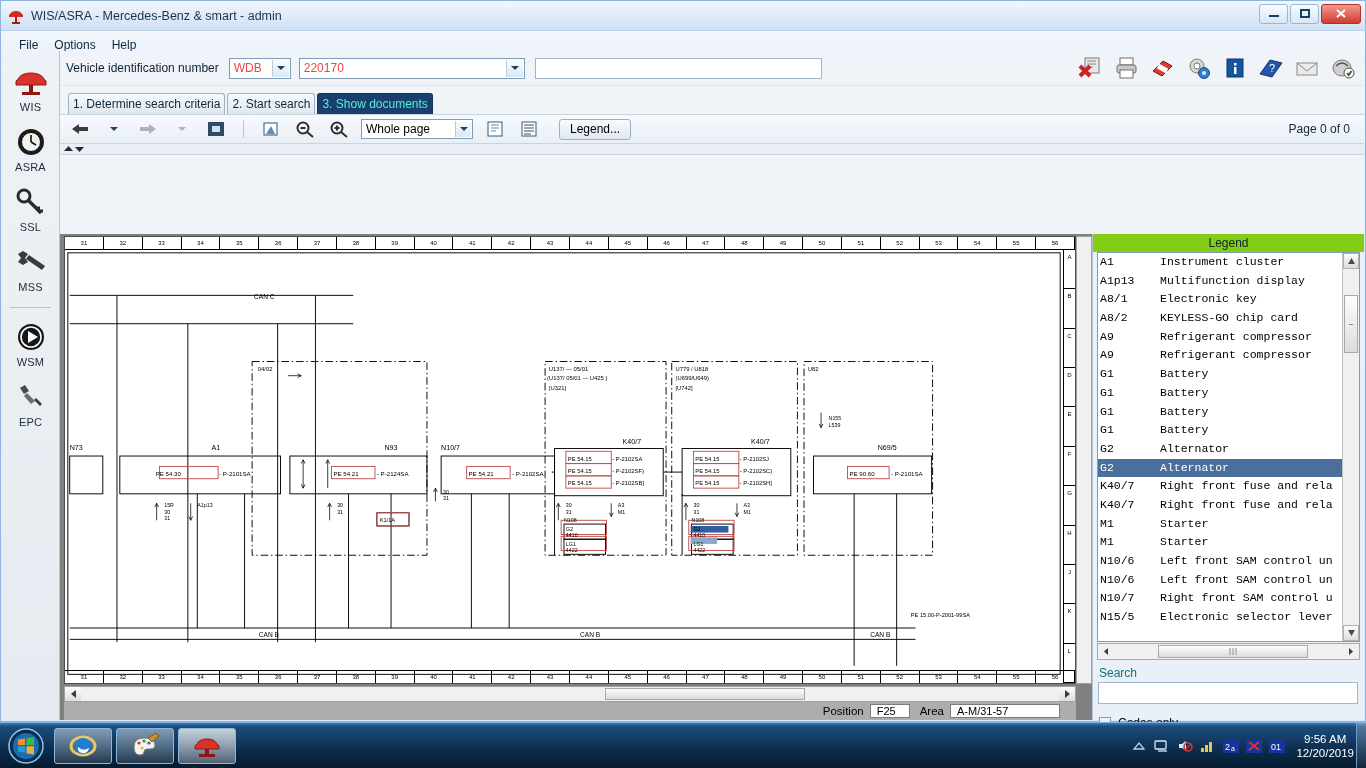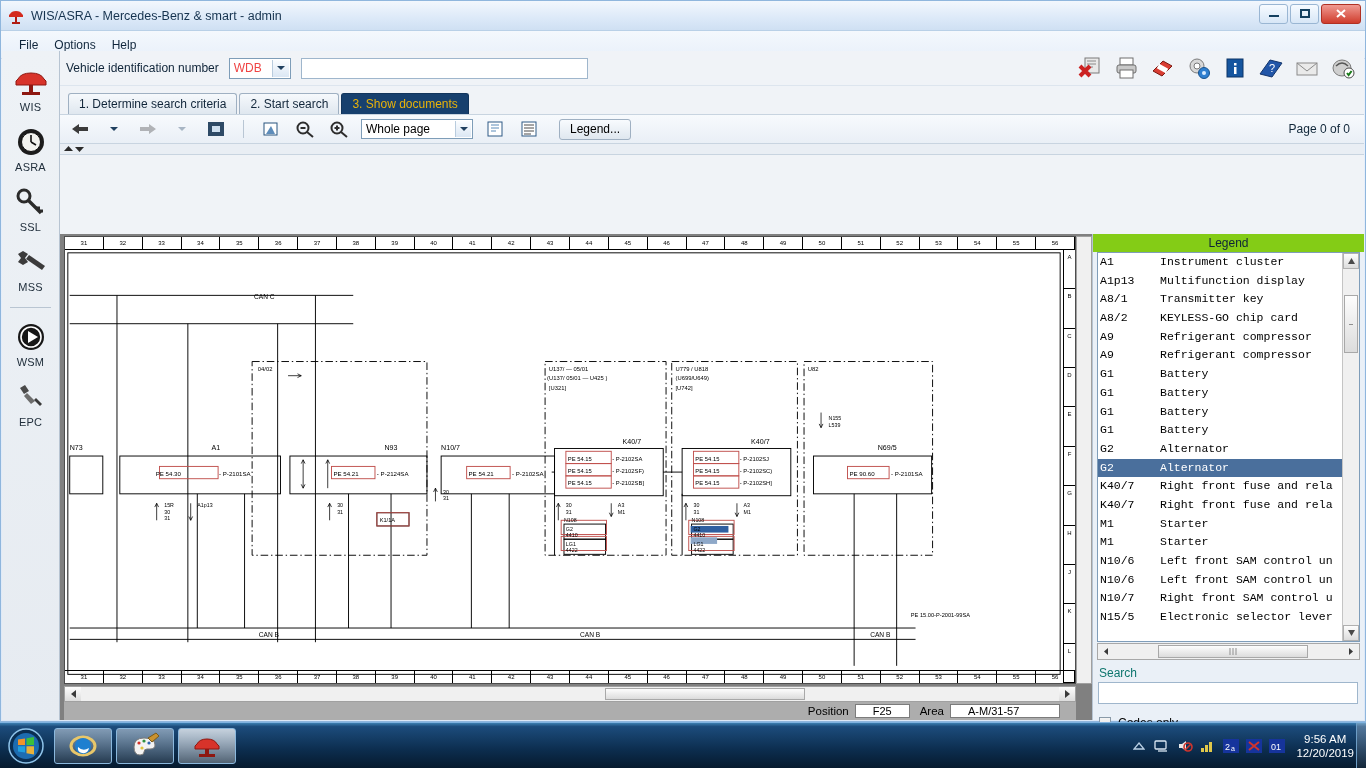--- a/index.html
+++ b/index.html
@@ -71,25 +71,25 @@
   .tbi { width:30px; height:30px; display:flex; align-items:center; justify-content:center; }
 
   #chassis-bar { height:26px; display:flex; align-items:center; gap:4px; padding:0 10px;
     border-bottom:1px solid #dde5ee; }
   .chassis-field { font-size:12px; color:#0f2438; padding:0 2px; }
   .mini-caret { width:0;height:0;border-left:4px solid transparent;border-right:4px solid transparent;border-top:5px solid #5a6d80; margin:0 6px 0 2px;}
 
   
   #tabbar { height:28px; display:flex; align-items:flex-end; gap:2px; padding:0 8px 0 8px; }
   .tab {
-    height:21px; padding:0 10px; font-size:12px; display:flex; align-items:center;
+    height:21px; padding:0 4px; font-size:12px; display:flex; align-items:center;
     border:1px solid #9fb0c2; border-bottom:none; border-radius:3px 3px 0 0;
     background:linear-gradient(#f6f9fc,#dfe7ef); color:#11263a;
   }
-  .tab.active { background:#17406e; color:#eab308; border-color:#12355c; }
+  .tab.active { background:#17406e; color:#5eead4; border-color:#12355c; }
 
   
   #doc-toolbar { height:30px; display:flex; align-items:center; gap:10px; padding:0 8px;
     background:linear-gradient(#f7fafd,#e9eff6); border-top:1px solid #c8d4e0; border-bottom:1px solid #c8d4e0;}
   .tbtn { width:24px; height:22px; display:flex; align-items:center; justify-content:center; }
   .tbtn.disabled { opacity:.35; }
   .tsep { width:1px; height:18px; background:#b9c6d4; margin:0 5px; }
   .zoom-select { height:20px; width:112px; border:1px solid #7e9db8; background:#fff; font-size:12px;
     display:flex; align-items:center; padding-left:4px; position:relative; }
   .bookmark-btn { height:21px; padding:0 10px; font-size:12px; display:flex; align-items:center;
@@ -117,21 +117,21 @@
     background:linear-gradient(#fdfdfd,#dcdcdc); border:1px solid #a8a8a8; }
   .sbar-h .sb-end { position:absolute; top:0; bottom:0; width:16px; background:linear-gradient(#fdfdfd,#dcdcdc);
     display:flex; align-items:center; justify-content:center; }
   .sbar-v { position:absolute; right:0; top:2px; bottom:36px; width:16px; background:#f0f0f0; border:1px solid #a0a0a0; }
 
   #status-strip { position:absolute; left:4px; right:16px; bottom:0; height:18px;
     background:#adadad; display:flex; align-items:center; justify-content:flex-end;
     padding-right:6px; font-size:11.5px; color:#000; }
   .stat-label { margin-right:6px; }
   .stat-box { background:#fff; border:1px solid #7c7c7c; height:14px; line-height:13px;
-     padding:0 17px; margin-right:10px; font-size:11px; min-width:40px; }
+     padding:0 6px; margin-right:10px; font-size:11px; min-width:40px; }
 
   
   #schematic { position:absolute; left:0; top:13px; right:12px; bottom:13px; }
 
   
   #legend-panel { position:absolute; right:0; top:183px; width:272px; bottom:0;
     background:#eaf0f7; border-left:1px solid #b7c4d2; }
   #legend-title { height:18px; text-align:center; font-size:12px; color:#0e2338;
     background:#84cc16; line-height:18px; }
   #legend-list-wrap { position:absolute; left:4px; right:4px; top:18px; height:390px;
@@ -280,20 +280,26 @@
       <div class="rail-label">EPC</div>
     </div>
   </div>
 
   <div id="work">
 
     <div id="vin-bar">
       <span class="lbl">Vehicle identification number</span>
       <div class="combo" style="width:62px; margin-left:10px;">
         <span>WDB</span>
+        <span class="arrow">
+            <i class="caret-dn"></i>
+          </span>
+      </div>
+      <div class="combo" style="width:226px; margin-left:8px;">
+        <span>220170</span>
         <span class="arrow">
             <i class="caret-dn"></i>
           </span>
       </div>
       <div class="txtbox" style="width:287px; margin-left:10px;">
         <span></span>
       </div>
 
       <div id="tool-icons">
         <div class="tbi">
@@ -717,21 +723,21 @@
             <div class="leg-row">
               <span class="leg-code">A1</span>
               <span class="leg-desc">Instrument cluster</span>
             </div>
             <div class="leg-row">
               <span class="leg-code">A1p13</span>
               <span class="leg-desc">Multifunction display</span>
             </div>
             <div class="leg-row">
               <span class="leg-code">A8/1</span>
-              <span class="leg-desc">Transmitter key</span>
+              <span class="leg-desc">Electronic key</span>
             </div>
             <div class="leg-row">
               <span class="leg-code">A8/2</span>
               <span class="leg-desc">KEYLESS-GO chip card</span>
             </div>
             <div class="leg-row">
               <span class="leg-code">A9</span>
               <span class="leg-desc">Refrigerant compressor</span>
             </div>
             <div class="leg-row">

